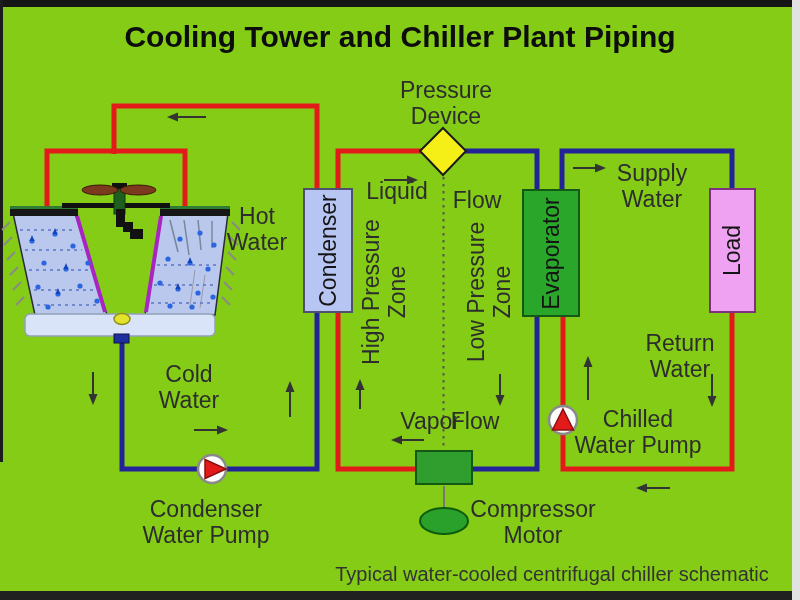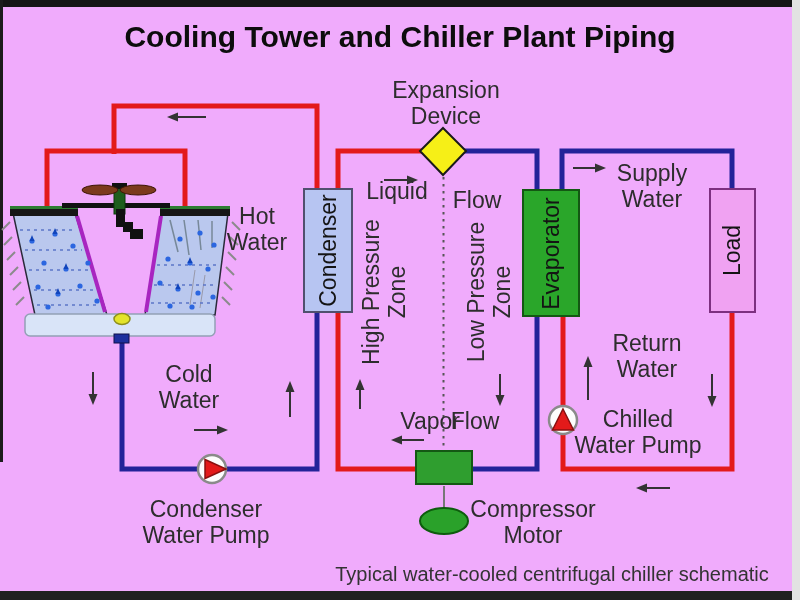--- a/index.html
+++ b/index.html
@@ -1,17 +1,17 @@
 <!DOCTYPE html>
 <html><head>
 <meta charset="utf-8">
 <style>
   html,body{margin:0;padding:0;background:#fff;}
   #stage{
-    position:relative;width:800px;height:600px;background:#f0abfc;
+    position:relative;width:800px;height:600px;background:#84cc16;
     font-family:"Liberation Sans", sans-serif;overflow:hidden;
   }
   
   .bar{position:absolute;}
   #bar-top{left:0;top:0;width:792px;height:7px;background:#151515;}
   #bar-left{left:0;top:0;width:3px;height:462px;background:#1c1c1c;}
   #bar-bottom{left:0;top:591px;width:794px;height:9px;background:#202020;}
   #bar-right{left:792px;top:0;width:8px;height:600px;background:#e2e2e2;}
 
   #title{
@@ -34,21 +34,21 @@
   .rot-lbl{transform:rotate(-90deg);}
   #lbl-expansion{left:366px;top:77px;width:160px;}
   #lbl-hot-water{left:197px;top:159px;width:120px;margin-top:44px;}
   #lbl-cold-water{left:129px;top:361px;width:120px;}
   #lbl-condenser-pump{left:96px;top:496px;width:220px;}
   #lbl-liquid{left:337px;top:178px;width:120px;}
   #lbl-flow-top{left:427px;top:187px;width:100px;}
   #lbl-vapor{left:340px;top:408px;width:120px;text-align:right;}
   #lbl-flow-bottom{left:425px;top:408px;width:100px;}
   #lbl-supply-water{left:592px;top:160px;width:120px;}
-  #lbl-return-water{left:587px;top:330px;width:120px;}
+  #lbl-return-water{left:620px;top:330px;width:120px;}
   #lbl-chilled-pump{left:528px;top:406px;width:220px;}
   #lbl-compressor-motor{left:443px;top:496px;width:180px;}
   #lbl-hp-zone{left:299px;top:266px;width:170px;height:52px;}
   #lbl-lp-zone{left:404px;top:266px;width:170px;height:52px;}
   #caption{left:302px;top:562px;width:500px;font-size:20px;line-height:24px;color:#333;}
 </style>
 </head>
 <body>
 
 <div id="stage">
@@ -263,21 +263,21 @@
     <span class="rot">Condenser</span>
   </div>
   <div id="evaporator-box" class="box">
     <span class="rot">Evaporator</span>
   </div>
   <div id="load-box" class="box">
     <span class="rot">Load</span>
   </div>
   <div id="compressor-box" class="box"></div>
 
-  <div id="lbl-expansion" class="lbl">Expansion
+  <div id="lbl-expansion" class="lbl">Pressure
 Device</div>
   <div id="lbl-hot-water" class="lbl">Hot
 Water</div>
   <div id="lbl-cold-water" class="lbl">Cold
 Water</div>
   <div id="lbl-condenser-pump" class="lbl">Condenser
 Water Pump</div>
   <div id="lbl-liquid" class="lbl">Liquid</div>
   <div id="lbl-flow-top" class="lbl">Flow</div>
   <div id="lbl-vapor" class="lbl">Vapor</div>

